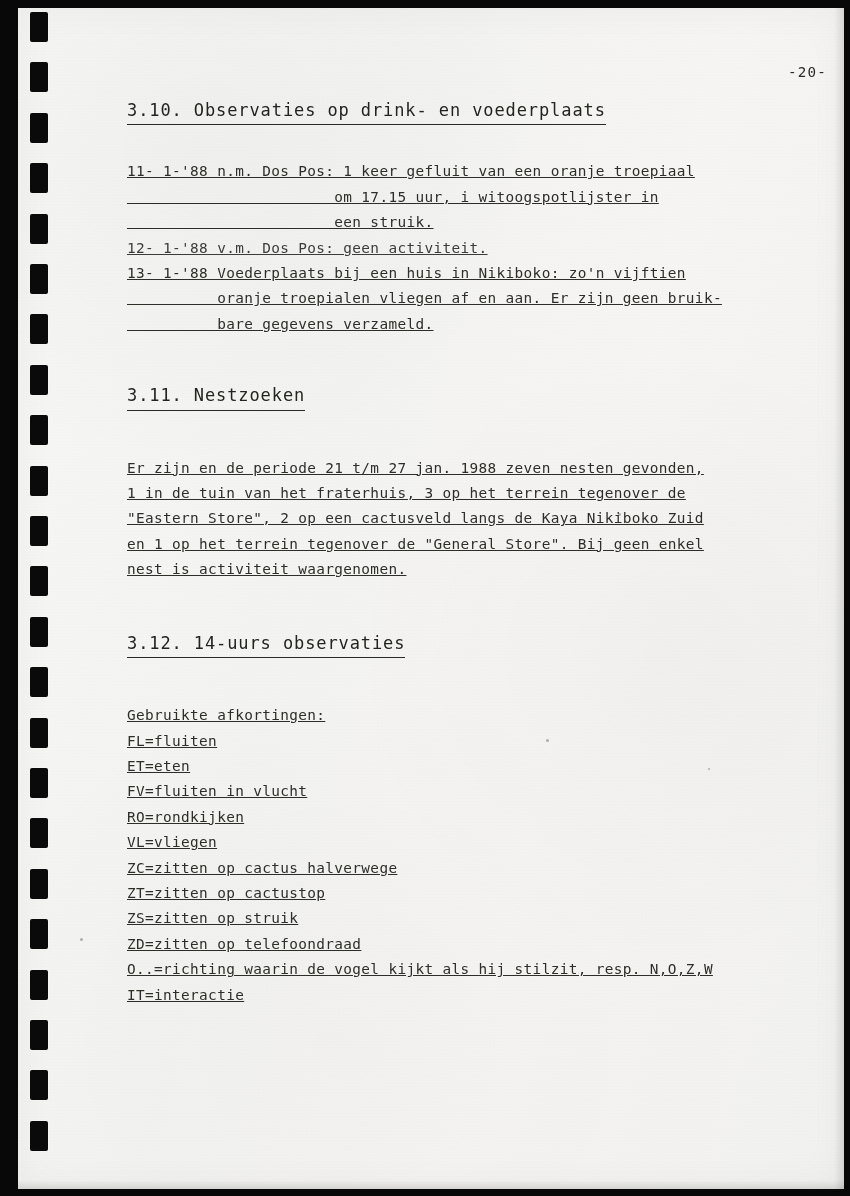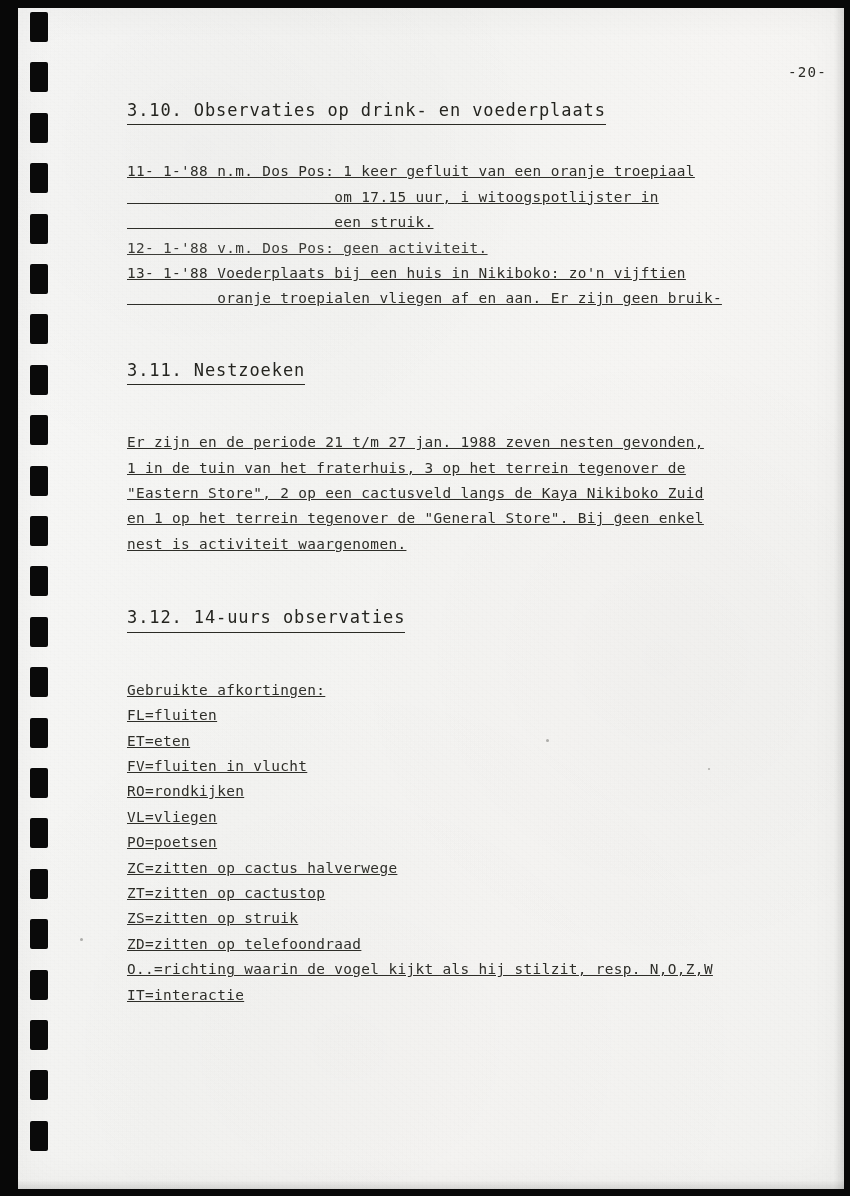--- a/index.html
+++ b/index.html
@@ -188,20 +188,21 @@
     </div>
 
     <div class="spacer-md"></div>
 
     <div class="line ink-a">11- 1-'88 n.m. Dos Pos: 1 keer gefluit van een oranje troepiaal</div>
     <div class="line ink-a">                       om 17.15 uur, i witoogspotlijster in</div>
     <div class="line ink-a">                       een struik.</div>
     <div class="line ink-b">12- 1-'88 v.m. Dos Pos: geen activiteit.</div>
     <div class="line ink-a">13- 1-'88 Voederplaats bij een huis in Nikiboko: zo'n vijftien</div>
     <div class="line ink-a">          oranje troepialen vliegen af en aan. Er zijn geen bruik-</div>
+    <div class="line ink-a">          bare gegevens verzameld.</div>
 
     <div class="spacer-lg" style="height:46px;"></div>
 
     <div>
       <span class="heading">3.11. Nestzoeken</span>
     </div>
 
     <div class="spacer-md" style="height:45px;"></div>
 
     <div class="line ink-a">Er zijn en de periode 21 t/m 27 jan. 1988 zeven nesten gevonden,</div>
@@ -217,21 +218,20 @@
     </div>
 
     <div class="spacer-md" style="height:45px;"></div>
 
     <div class="line ink-a">Gebruikte afkortingen:</div>
     <div class="line ink-a">FL=fluiten</div>
     <div class="line ink-a">ET=eten</div>
     <div class="line ink-a">FV=fluiten in vlucht</div>
     <div class="line ink-a">RO=rondkijken</div>
     <div class="line ink-a">VL=vliegen</div>
-    <div class="line ink-a">PO=poetsen</div>
     <div class="line ink-a">ZC=zitten op cactus halverwege</div>
     <div class="line ink-a">ZT=zitten op cactustop</div>
     <div class="line ink-a">ZS=zitten op struik</div>
     <div class="line ink-a">ZD=zitten op telefoondraad</div>
     <div class="line ink-a">O..=richting waarin de vogel kijkt als hij stilzit, resp. N,O,Z,W</div>
     <div class="line ink-a">IT=interactie</div>
 
   </div>
 </div>
 

